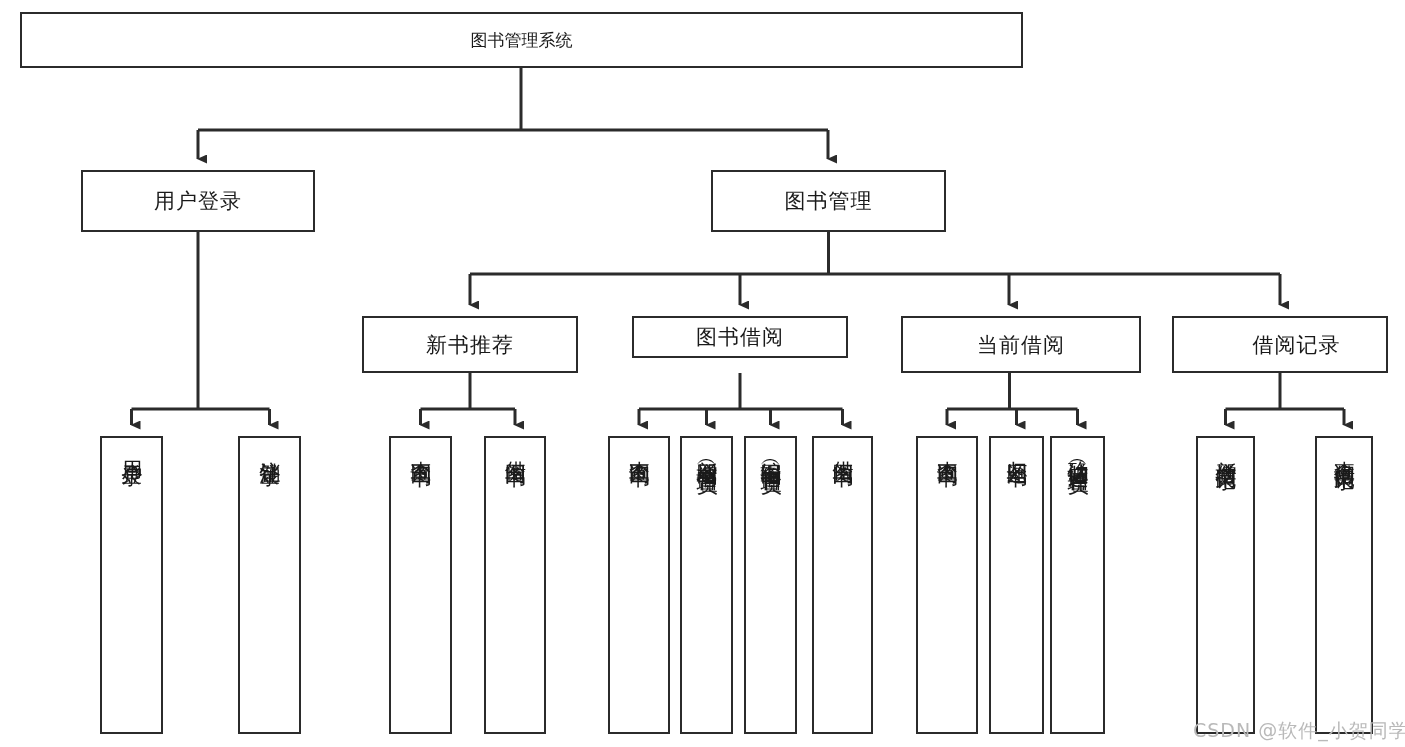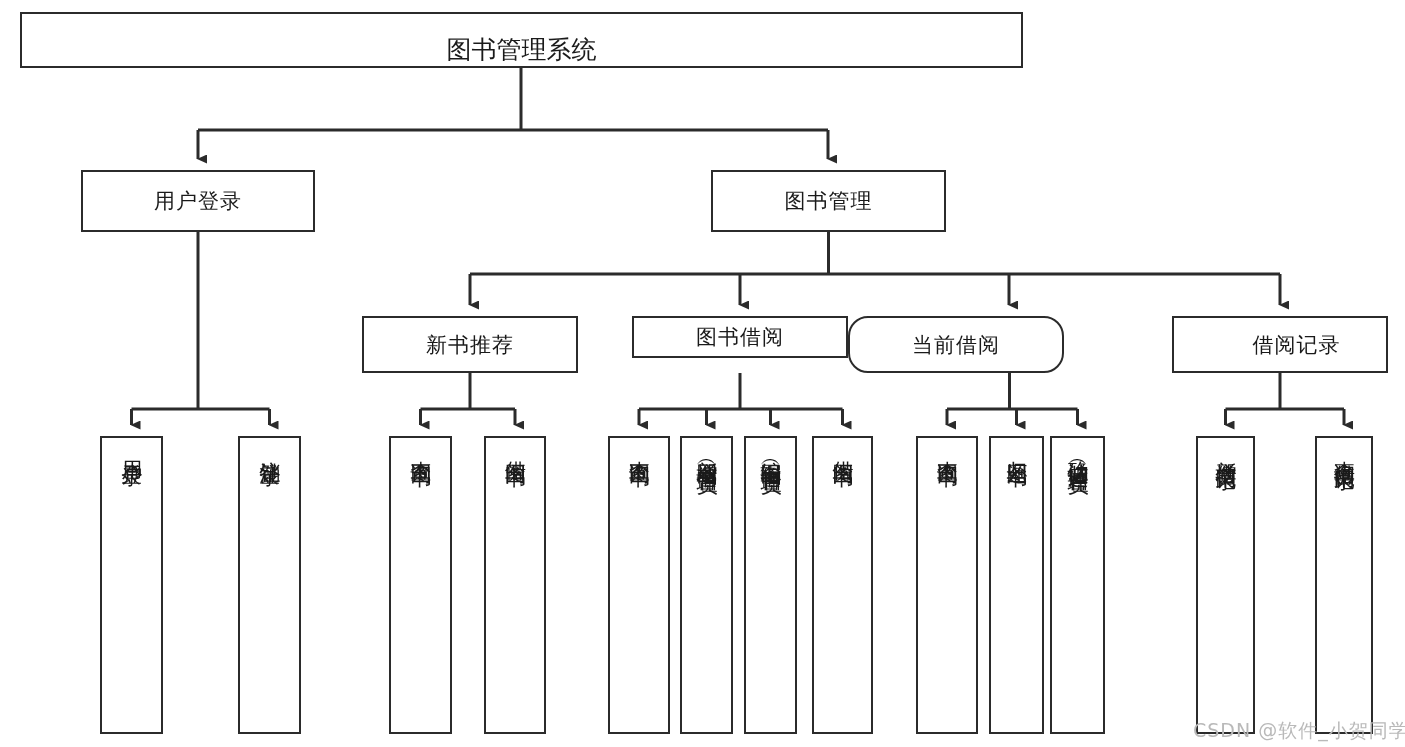--- a/index.html
+++ b/index.html
@@ -34,22 +34,21 @@
     display: flex;
     align-items: center;
     justify-content: center;
     color: #1a1a1a;
   }
   .node.horiz {
     font-size: 21px;
     letter-spacing: 1px;
   }
   .node.root {
-    font-size: 25px;
-    align-items: flex-end;
+    font-size: 17px;
   }
   .node.leaf {
     align-items: flex-start;
     justify-content: center;
     padding-top: 6px;
   }
   .vtext {
     writing-mode: vertical-rl;
     text-orientation: upright;
     font-size: 21px;
@@ -131,21 +130,21 @@
       </div>
       <div class="node horiz" style="left: 711px; top: 170px; width: 235px; height: 62px; align-items: center;">
         <span>图书管理</span>
       </div>
       <div class="node horiz" style="left: 362px; top: 316px; width: 216px; height: 57px;">
         <span>新书推荐</span>
       </div>
       <div class="node horiz" style="left: 632px; top: 316px; width: 216px; height: 42px;">
         <span>图书借阅</span>
       </div>
-      <div class="node horiz" style="left: 848px; top: 316px; width: 216px; height: 57px; border-radius: 20px;">
+      <div class="node horiz" style="left: 901px; top: 316px; width: 240px; height: 57px;">
         <span>当前借阅</span>
       </div>
       <div class="node horiz" style="left: 1172px; top: 316px; width: 216px; height: 57px; padding-left: 33px;">
         <span>借阅记录</span>
       </div>
       <div class="node leaf" style="left: 100px; top: 436px; width: 63px; height: 298px;">
         <div class="leaf-inner">
           <span class="vtext">用户登录</span>
         </div>
       </div>

